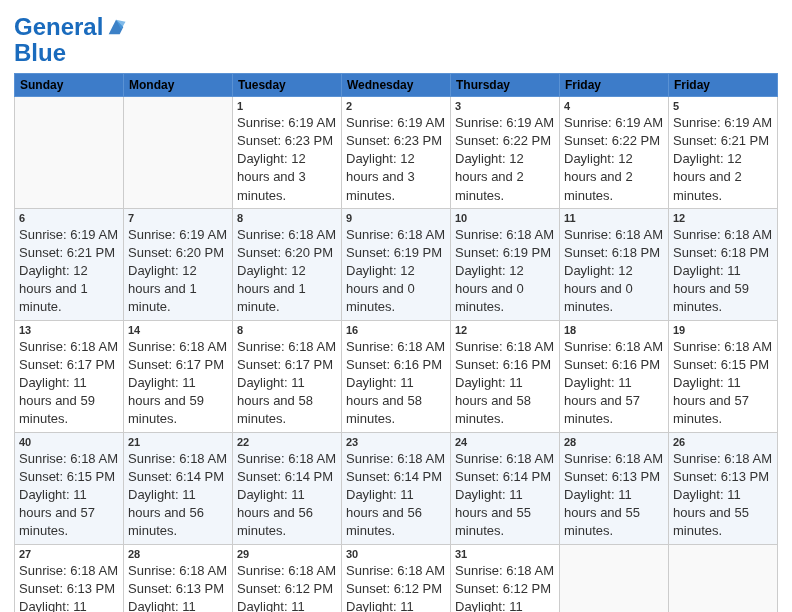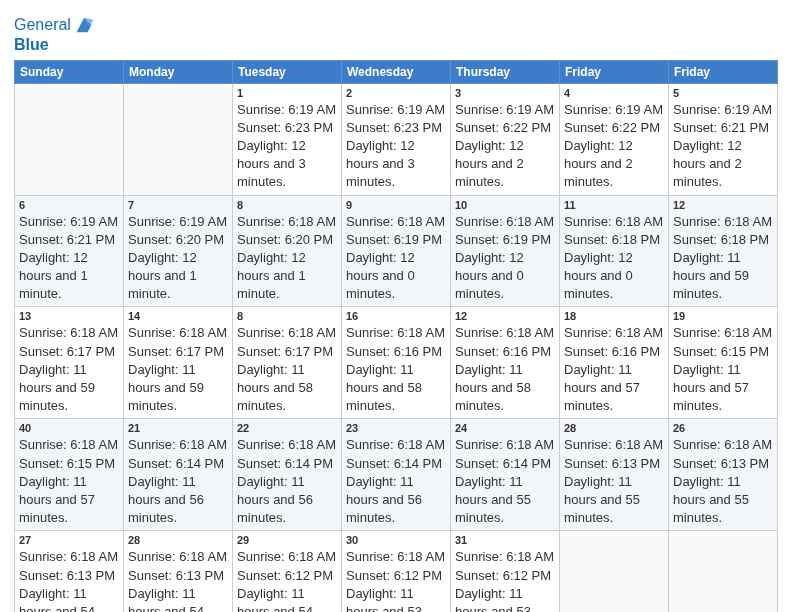--- a/index.html
+++ b/index.html
@@ -22,22 +22,22 @@
       justify-content: space-between;
       align-items: flex-start;
       margin-bottom: 6px;
     }
     .logo {
       display: flex;
       align-items: center;
       margin-top: 4px;
     }
     .logo-text {
-      font-size: 16px;
-      font-weight: normal;
+      font-size: 24px;
+      font-weight: bold;
       color: #333;
       line-height: 1.1;
     }
     .logo-text span {
       color: #1a6bbd;
     }
     .logo-icon {
       width: 22px;
       height: 22px;
       margin-left: 2px;
@@ -56,21 +56,21 @@
     }
     .calendar {
       flex: 1;
       border: 1px solid #ccc;
       border-collapse: collapse;
       width: 100%;
       table-layout: fixed;
     }
     .calendar th {
       background: #3d7cc9;
-      color: #ffffff;
+      color: #000000;
       font-size: 12px;
       font-weight: bold;
       padding: 4px 5px;
       border: 1px solid #5a92d4;
       text-align: left;
     }
     .calendar td {
       border: 1px solid #ccc;
       vertical-align: top;
       padding: 3px 4px;
@@ -106,21 +106,21 @@
       <div>
         <div style="display:flex;align-items:center;">
           <span class="logo-text">
             <span>General</span>
           </span>
           <svg class="logo-icon" viewBox="0 0 30 30">
             <polygon points="5,25 15,5 25,15 20,25" fill="#1a6bbd" opacity="0.85"></polygon>
             <polygon points="15,5 28,8 22,18" fill="#4a9de0" opacity="0.7"></polygon>
           </svg>
         </div>
-        <div class="logo-text" style="color:#1a6bbd;font-size:16px;font-weight:bold;">Blue</div>
+        <div class="logo-text" style="color:#1a6bbd;font-size:24px;font-weight:bold;">Blue</div>
       </div>
     </div>
     <div class="title-block">
       <div class="month-title"></div>
       <div class="subtitle"></div>
     </div>
   </div>
 
   <table class="calendar">
     <thead>

